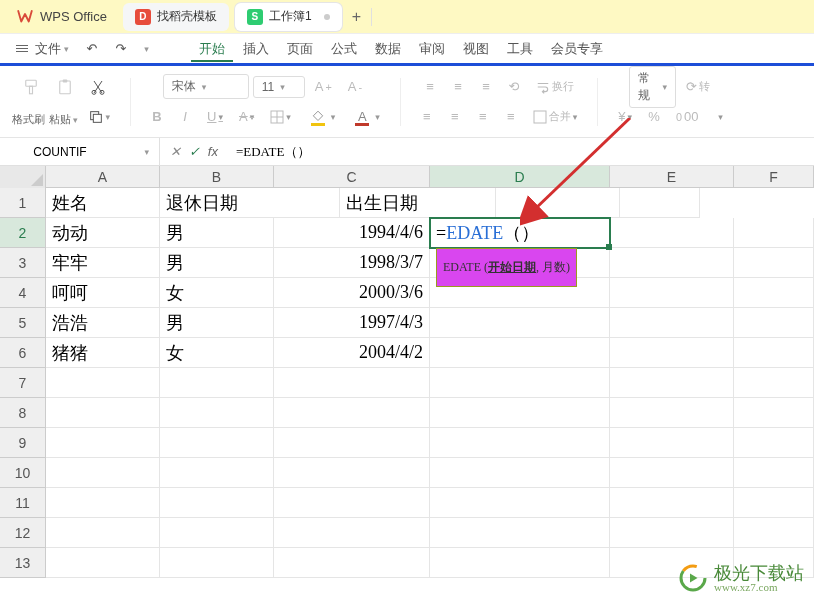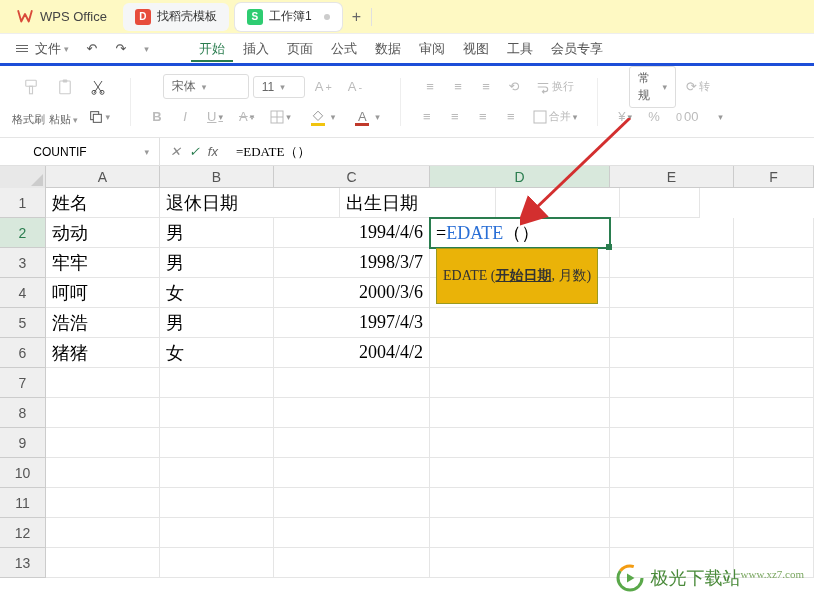--- a/index.html
+++ b/index.html
@@ -57,27 +57,27 @@
   .colh.active { background: #d8e8dc; color: #2a7d4f; }
   .gridbody { position: relative; }
   .row { display: flex; height: 30px; }
   .rowh { width: 46px; border-right: 1px solid #ccc; border-bottom: 1px solid #ccc; background: #efefef; display: flex; align-items: center; justify-content: center; color: #555; font-size: 14px; }
   .rowh.active { background: #d8e8dc; color: #2a7d4f; }
   .cell { border-right: 1px solid #e5e5e5; border-bottom: 1px solid #e5e5e5; display: flex; align-items: center; padding: 0 6px; font-size: 18px; font-family: "SimSun", serif; color: #000; overflow: visible; white-space: nowrap; }
   .cell.right { justify-content: flex-end; }
   .cell.editing { outline: 2px solid #2a7d4f; outline-offset: -1px; background: #fff; z-index: 2; position: relative; }
   .edit-handle { position: absolute; width: 6px; height: 6px; background: #2a7d4f; bottom: -3px; right: -3px; }
 
-  .tooltip { position: absolute; background: #eab308; border: 1px solid #9a9a20; padding: 18px 6px; font-size: 14px; font-family: "SimSun", serif; z-index: 10; white-space: nowrap; }
+  .tooltip { position: absolute; background: #d946ef; border: 1px solid #9a9a20; padding: 10px 6px; font-size: 12px; font-family: "SimSun", serif; z-index: 10; white-space: nowrap; }
   .tooltip b { text-decoration: underline; }
 
   .arrow-svg { position: absolute; pointer-events: none; z-index: 5; }
 
   .watermark { position: absolute; bottom: 6px; right: 10px; display: flex; align-items: center; gap: 6px; }
-  .watermark .wm-text { font-size: 18px; color: #4a8a3a; font-family: "Microsoft YaHei"; display: flex; line-height: 1; }
+  .watermark .wm-text { font-size: 18px; color: #4a8a3a; font-family: "Microsoft YaHei"; display: flex; flex-direction: column; line-height: 1; }
   .wm-sub { font-size: 11px; color: #7aa760; }
   .wm-logo { width: 30px; height: 30px; }
 
   .col-A { width: 114px; } .col-B { width: 114px; } .col-C { width: 156px; } .col-D { width: 180px; } .col-E { width: 124px; } .col-F { width: 80px; }
 </style>
 </head>
 <body>
 
 <div class="titlebar">
   <div class="app-label">

